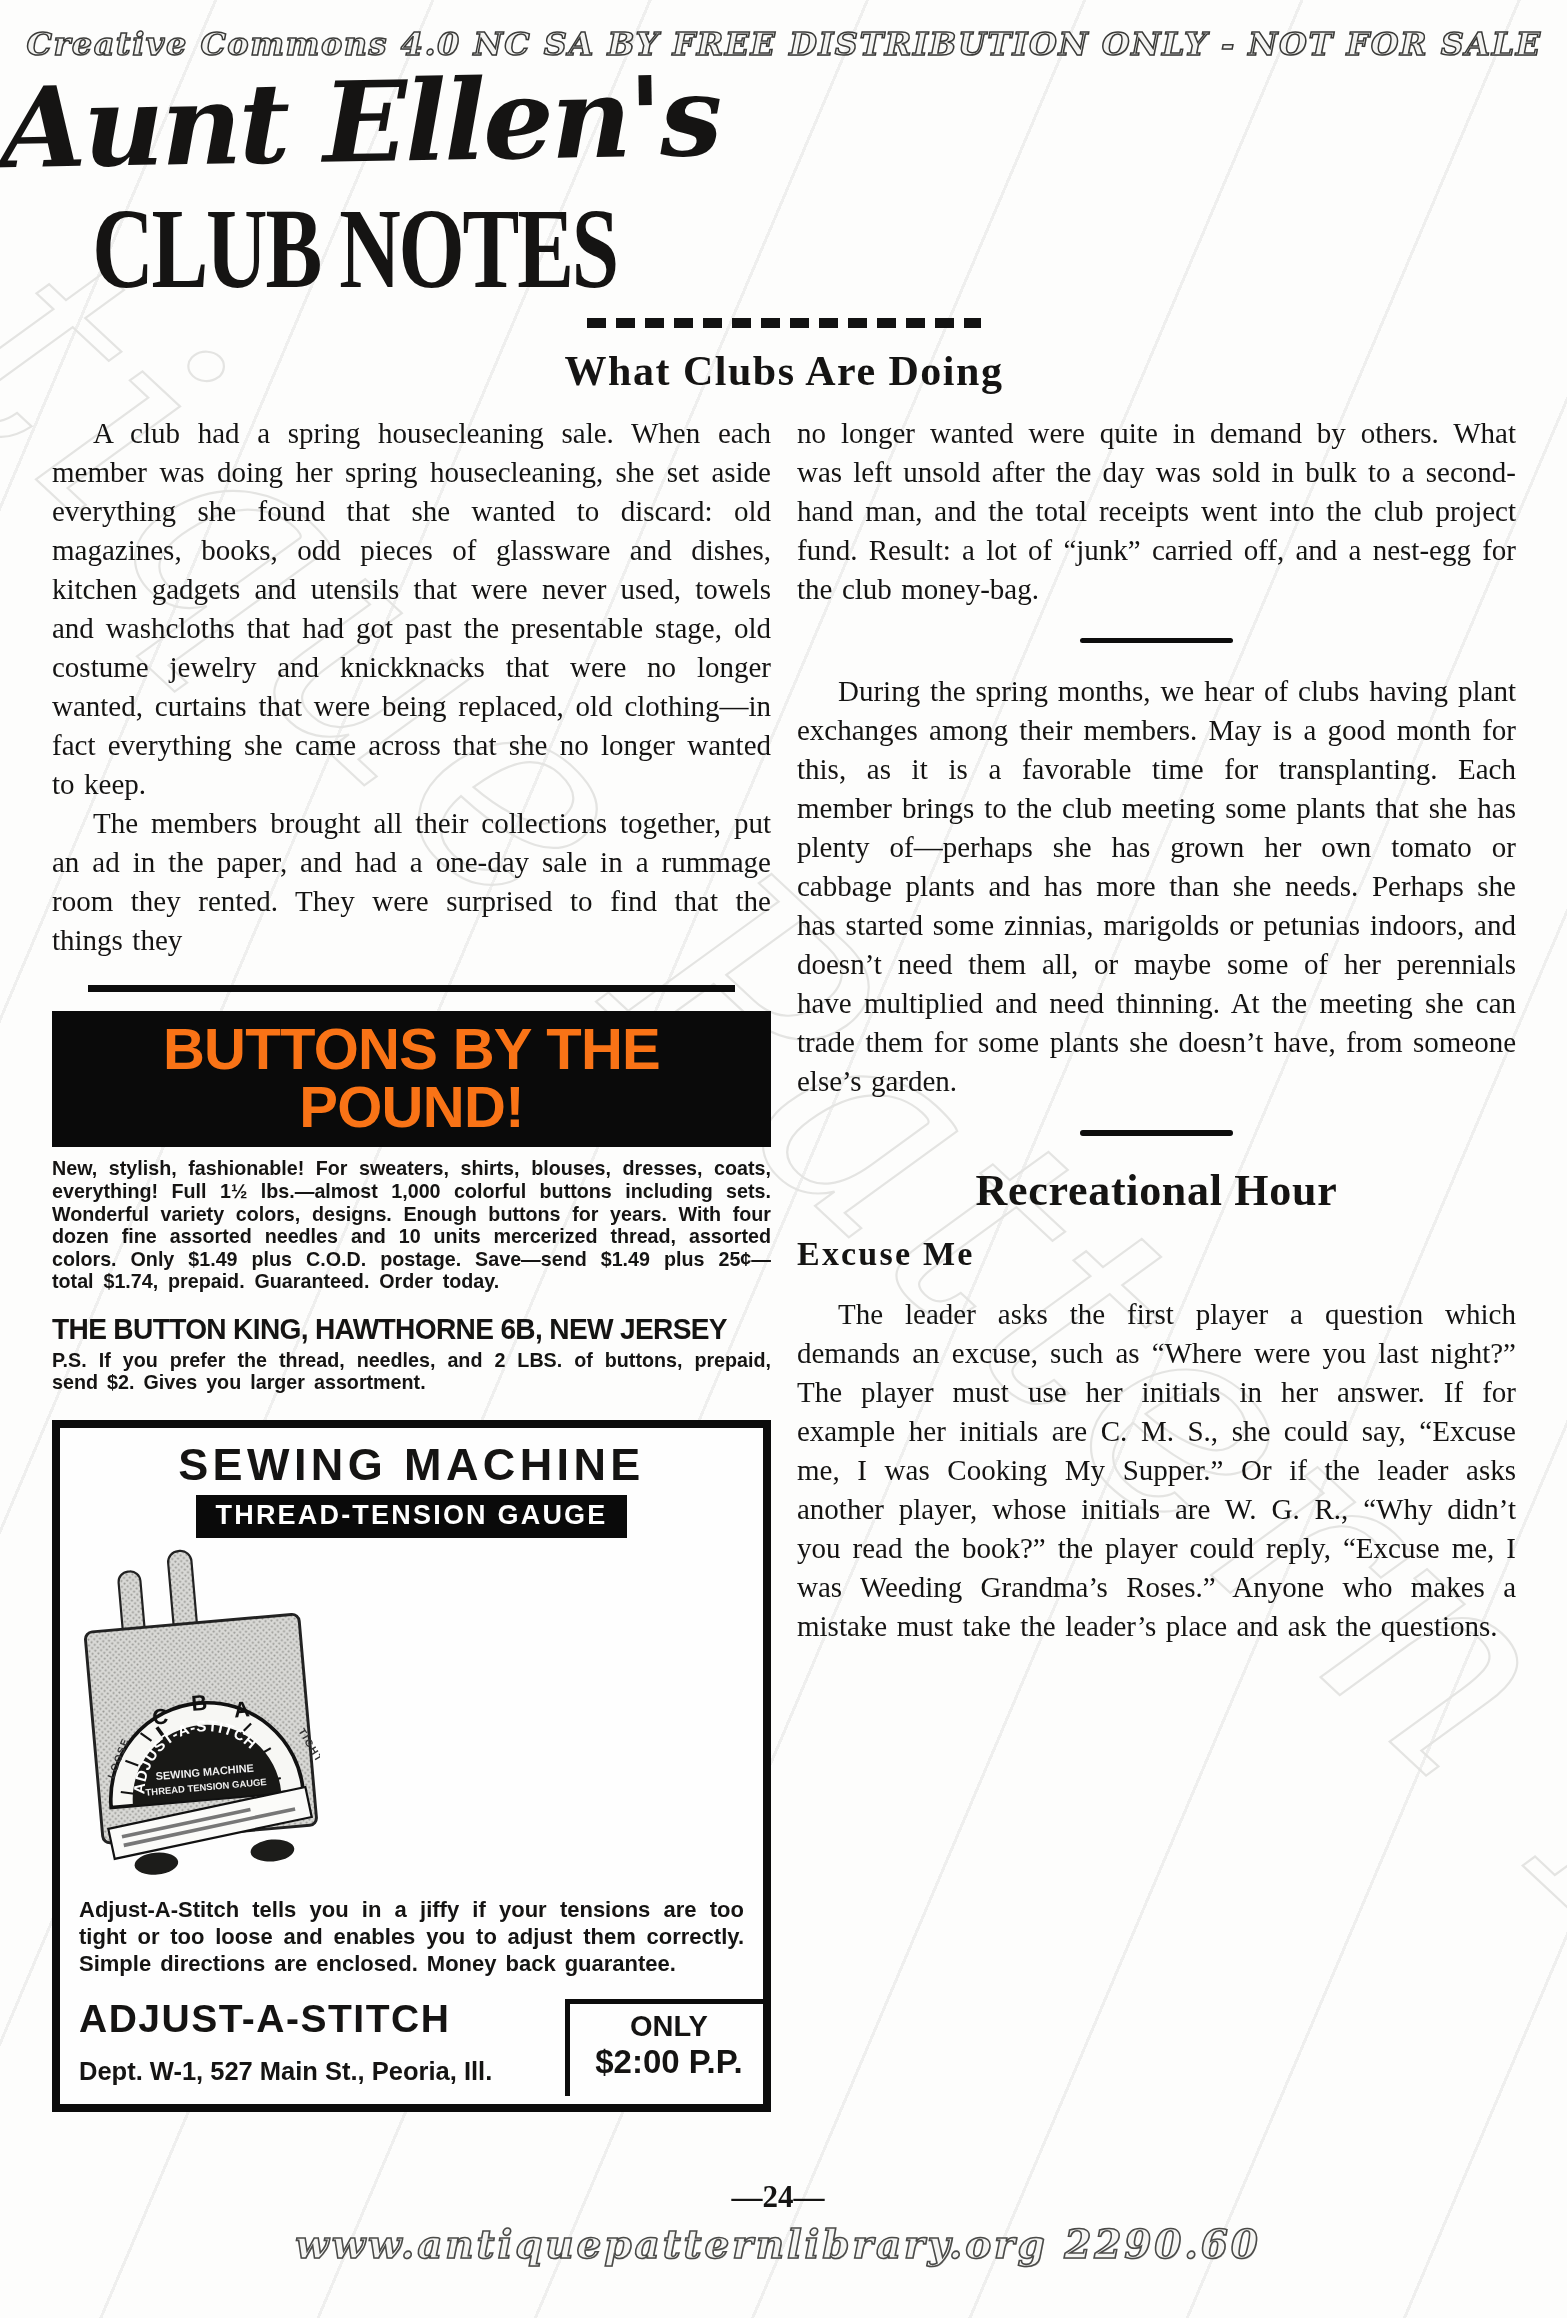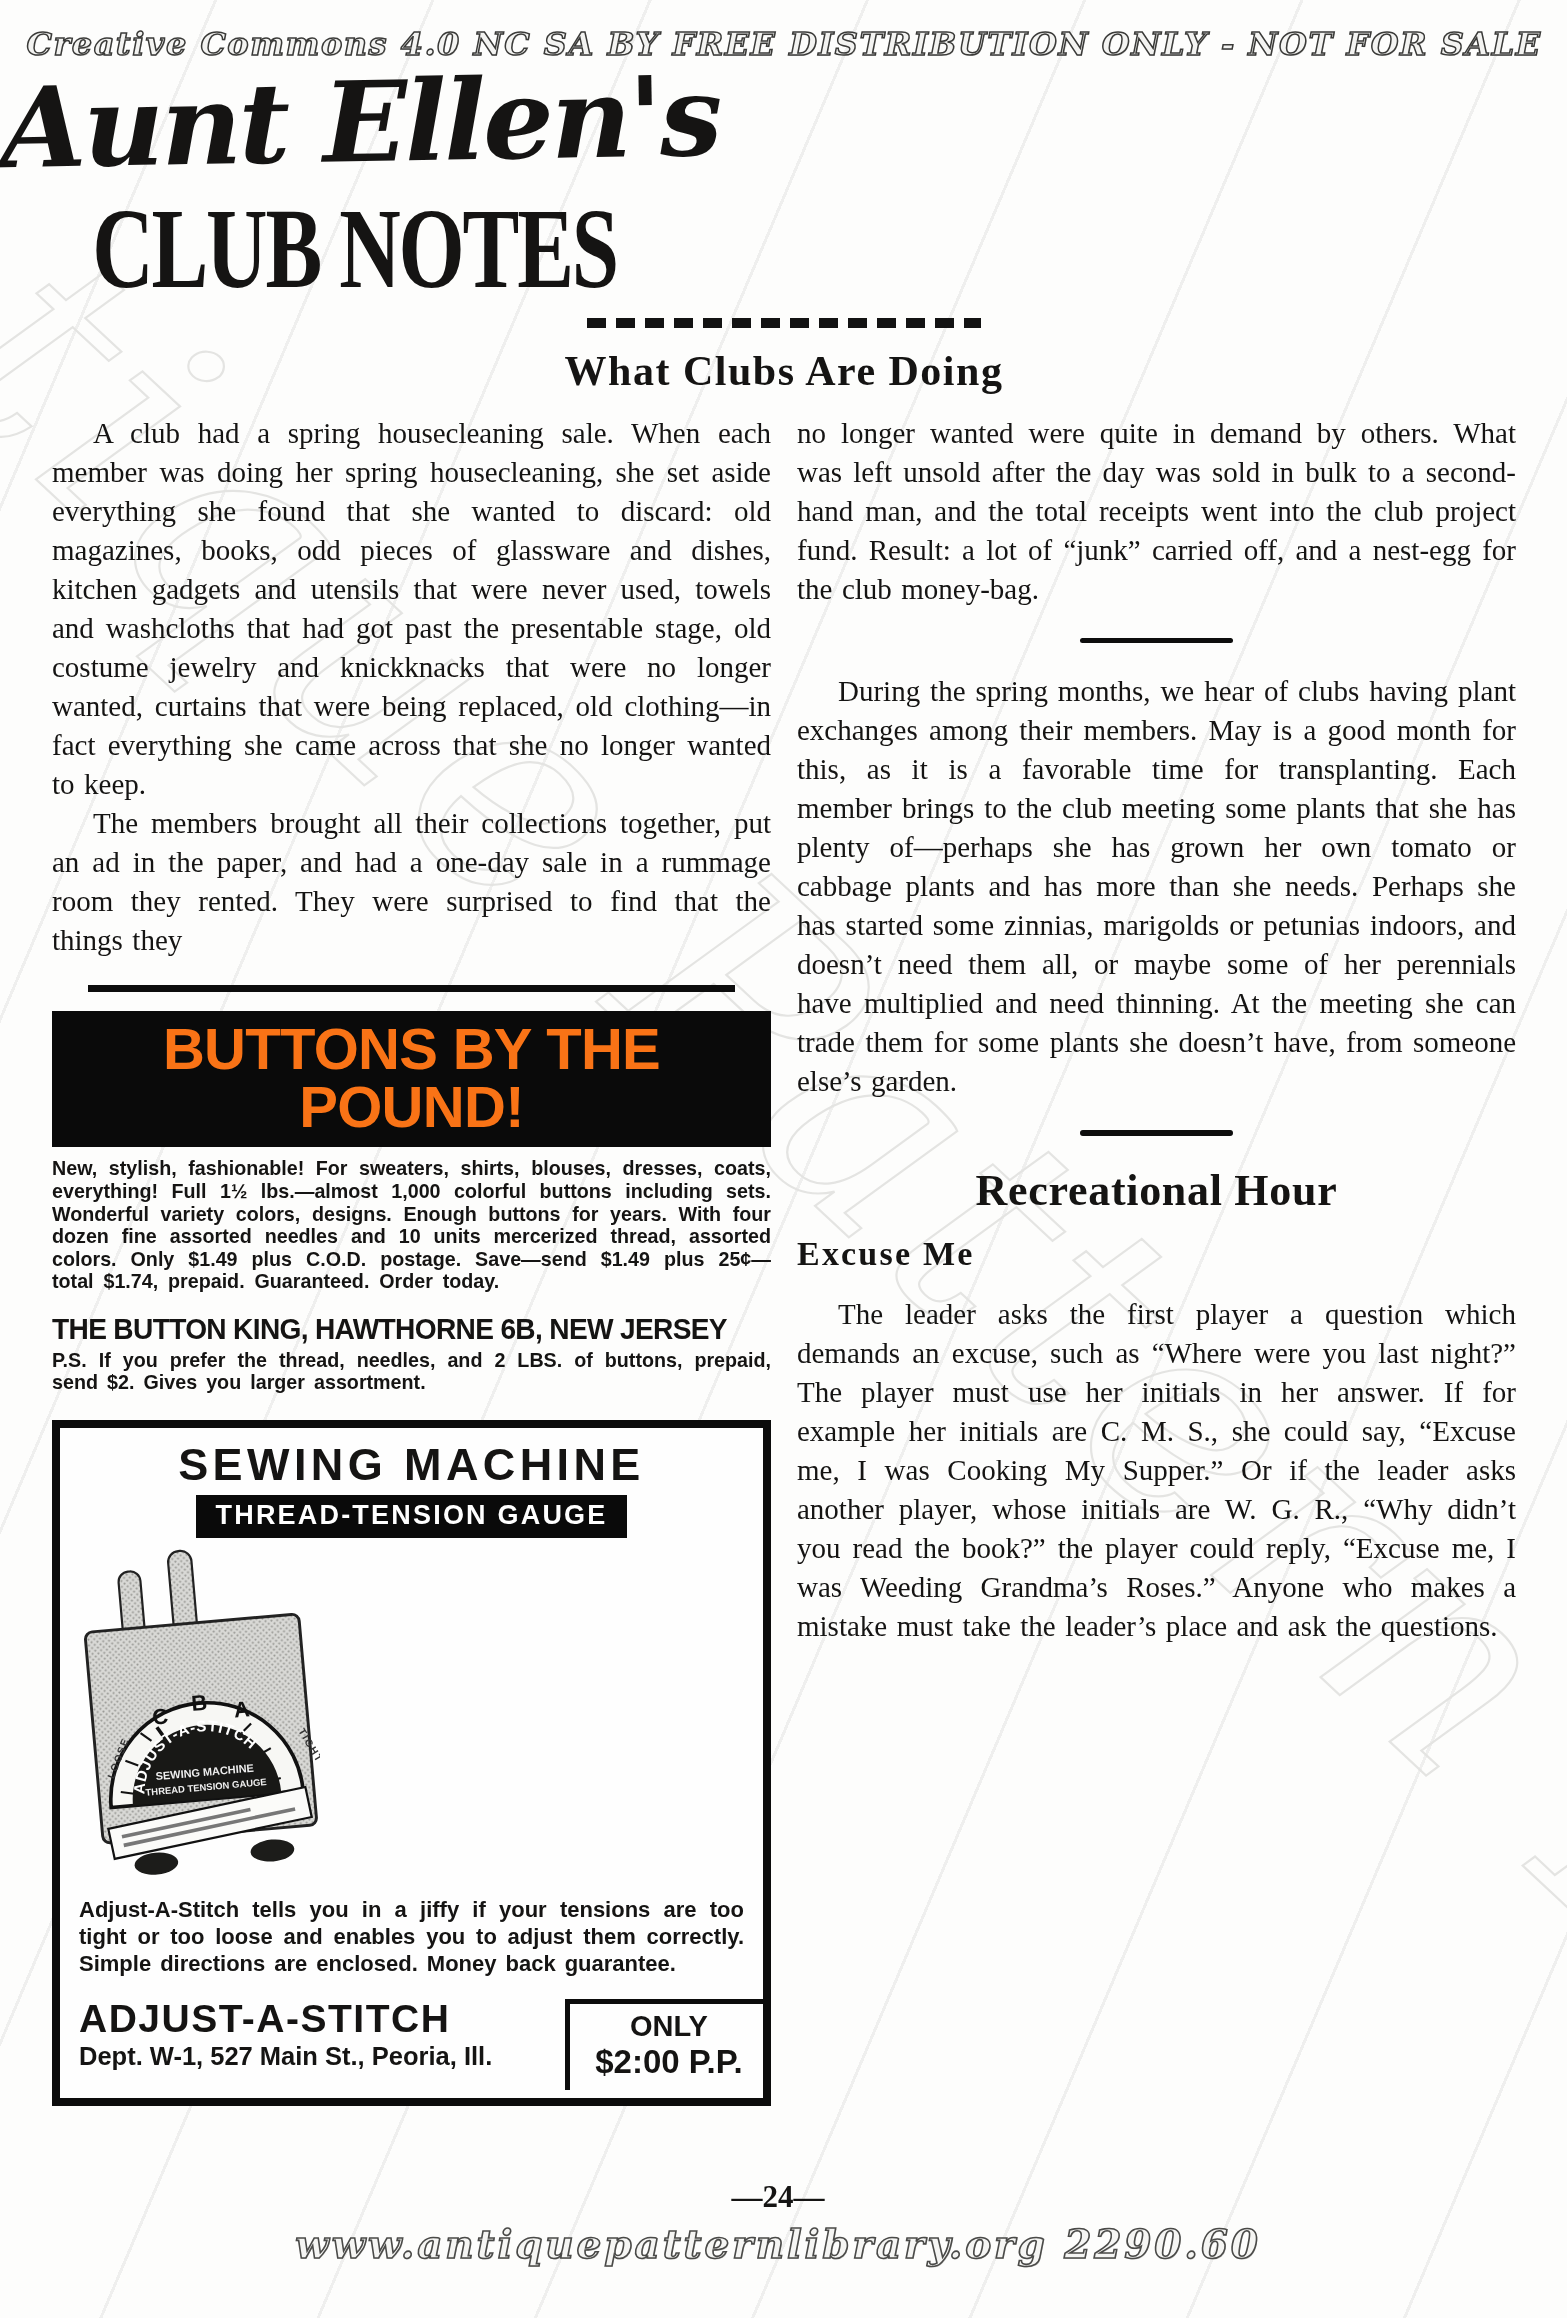--- a/index.html
+++ b/index.html
@@ -94,21 +94,21 @@
   .gauge-fig{flex:0 0 241px;}
   .sew-right{flex:1;min-width:0;}
   .sew-dontpay{text-align:center;font-weight:bold;font-size:28.4px;line-height:1.18;margin-top:4.4px;}
   .sew-usually{margin-top:16px;font-weight:bold;font-size:22px;line-height:28.4px;text-align:justify;letter-spacing:1.5px;word-spacing:2.9px;}
   .sew-works{margin-top:5.8px;font-weight:bold;font-size:24px;letter-spacing:0.7px;white-space:nowrap;}
   .sew-fix{margin-top:4.4px;font-weight:bold;font-size:31px;letter-spacing:0px;white-space:nowrap;margin-left:-44px;}
   .sew-para{margin-top:7.3px;font-weight:bold;font-size:22px;line-height:27px;text-align:justify;word-spacing:2.9px;}
   .sew-footer{display:flex;align-items:stretch;margin-top:5.8px;}
   .sew-brandblock{flex:1;padding-bottom:10.2px;}
   .sew-brand{font-weight:bold;font-size:39px;letter-spacing:1.5px;line-height:1.05;}
-  .sew-addr{font-weight:bold;font-size:25.5px;margin-top:2px;}
+  .sew-addr{font-weight:bold;font-size:25.5px;margin-top:17px;}
   .price-box{
     flex:0 0 auto;border-top:5.8px solid #0c0c0c;border-left:5.8px solid #0c0c0c;
     padding:7.3px 20.4px 8.7px 25px;margin-right:-19px;text-align:center;
   }
   .price-only{font-weight:bold;font-size:29px;line-height:1.1;}
   .price-amt{font-weight:bold;font-size:33px;line-height:1.15;}
   
   .page-footer{position:absolute;left:0;right:12px;top:2179px;text-align:center;z-index:1;}
   .page-num{font-weight:bold;font-size:31px;font-family:"Liberation Serif", serif;}
   .site-line{

